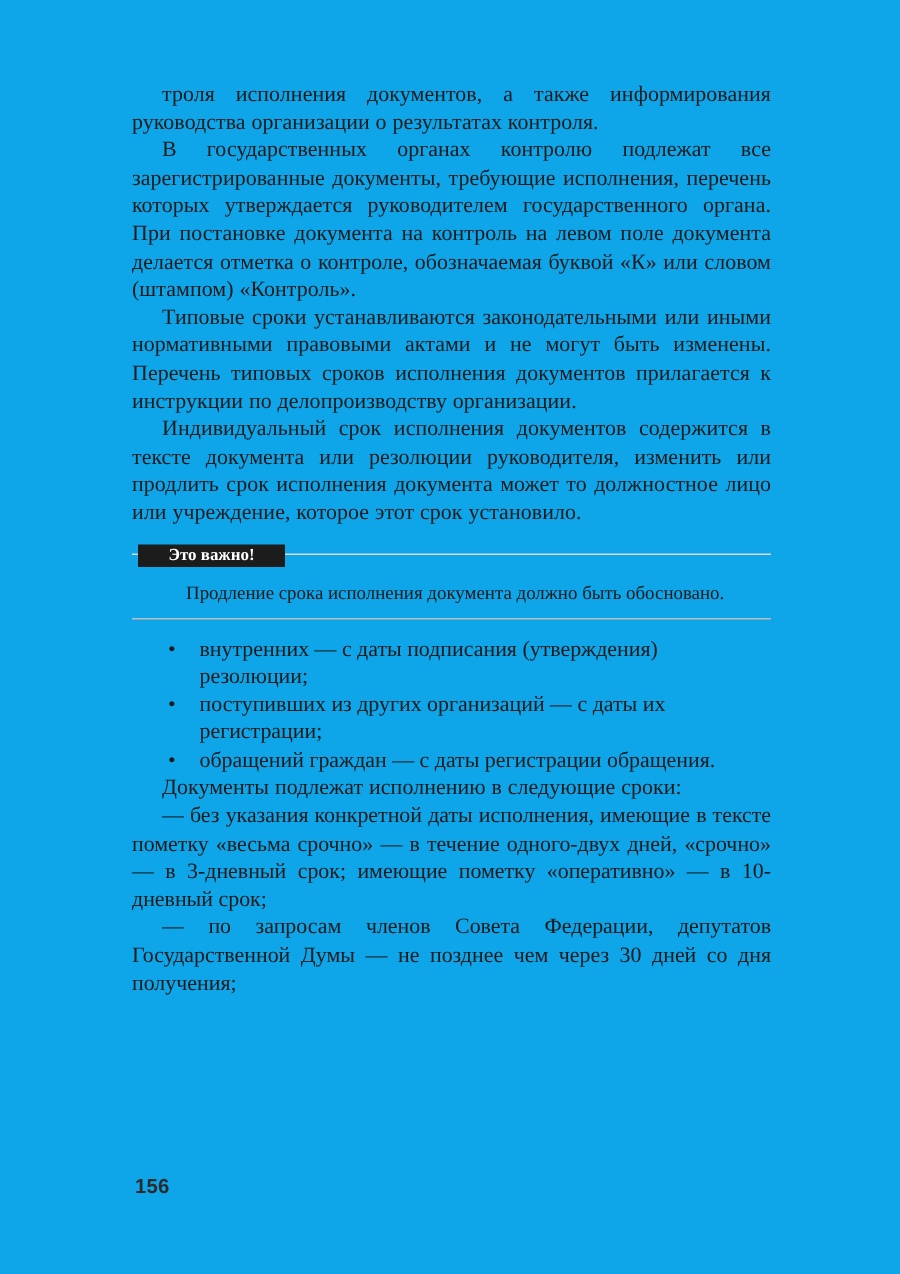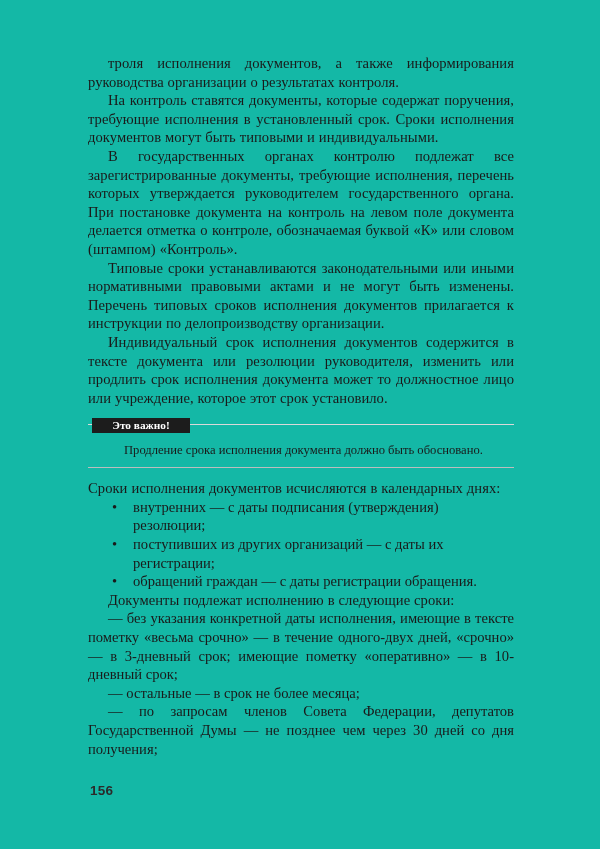--- a/index.html
+++ b/index.html
@@ -4,21 +4,21 @@
 <style>
   html, body {
     margin: 0;
     padding: 0;
     background: #ffffff;
   }
   .page {
     position: relative;
     width: 600px;
     height: 849px;
-    background: #14b8a6;
+    background: #0ea5e9;
     overflow: hidden;
     font-family: "Liberation Serif", "DejaVu Serif", serif;
     color: #1a1a1a;
   }
   .content {
     position: absolute;
     left: 88px;
     top: 54px;
     width: 426px;
   }
@@ -138,50 +138,47 @@
   .spacer-sm { height: 11px; }
 </style>
 </head>
 <body>
 
 <div class="page">
 
   <div class="content">
 
     <p class="para">троля исполнения документов, а также информирования руководства организации о результатах контроля.</p>
-    <p class="para">На контроль ставятся документы, которые содержат поручения, требующие исполнения в установленный срок. Сроки исполнения документов могут быть типовыми и индивидуальными.</p>
     <p class="para">В государственных органах контролю подлежат все зарегистрированные документы, требующие исполнения, перечень которых утверждается руководителем государственного органа. При постановке документа на контроль на левом поле документа делается отметка о контроле, обозначаемая буквой «К» или словом (штампом) «Контроль».</p>
     <p class="para">Типовые сроки устанавливаются законодательными или иными нормативными правовыми актами и не могут быть изменены. Перечень типовых сроков исполнения документов прилагается к инструкции по делопроизводству организации.</p>
     <p class="para">Индивидуальный срок исполнения документов содержится в тексте документа или резолюции руководителя, изменить или продлить срок исполнения документа может то должностное лицо или учреждение, которое этот срок установило.</p>
 
     <div class="callout">
       <div class="callout-head">
         <div class="callout-rule-top"></div>
         <div class="callout-tag">Это важно!</div>
       </div>
       <p class="callout-body">Продление срока исполнения документа должно быть обосновано.</p>
       <div class="callout-rule-bottom"></div>
     </div>
 
     <div class="spacer-sm"></div>
 
-    <p class="para noindent">Сроки исполнения документов исчисляются в календарных днях:</p>
 
     <ul class="blist">
       <li><span class="bullet">•</span><span>внутренних — с даты подписания (утверждения) резолюции;</span></li>
       <li><span class="bullet">•</span><span>поступивших из других организаций — с даты их регистрации;</span></li>
       <li><span class="bullet">•</span><span>обращений граждан — с даты регистрации обращения.</span></li>
     </ul>
 
 
     <p class="para">Документы подлежат исполнению в следующие сроки:</p>
 
     <ul class="dlist">
       <li>— без указания конкретной даты исполнения, имеющие в тексте пометку «весьма срочно» — в течение одного-двух дней, «срочно» — в 3-дневный срок; имеющие пометку «оперативно» — в 10-дневный срок;</li>
-      <li>— остальные — в срок не более месяца;</li>
       <li>— по запросам членов Совета Федерации, депутатов Государственной Думы — не позднее чем через 30 дней со дня получения;</li>
 
     </ul>
 
   </div>
 
   <div class="folio">156</div>
 
 </div>
 

